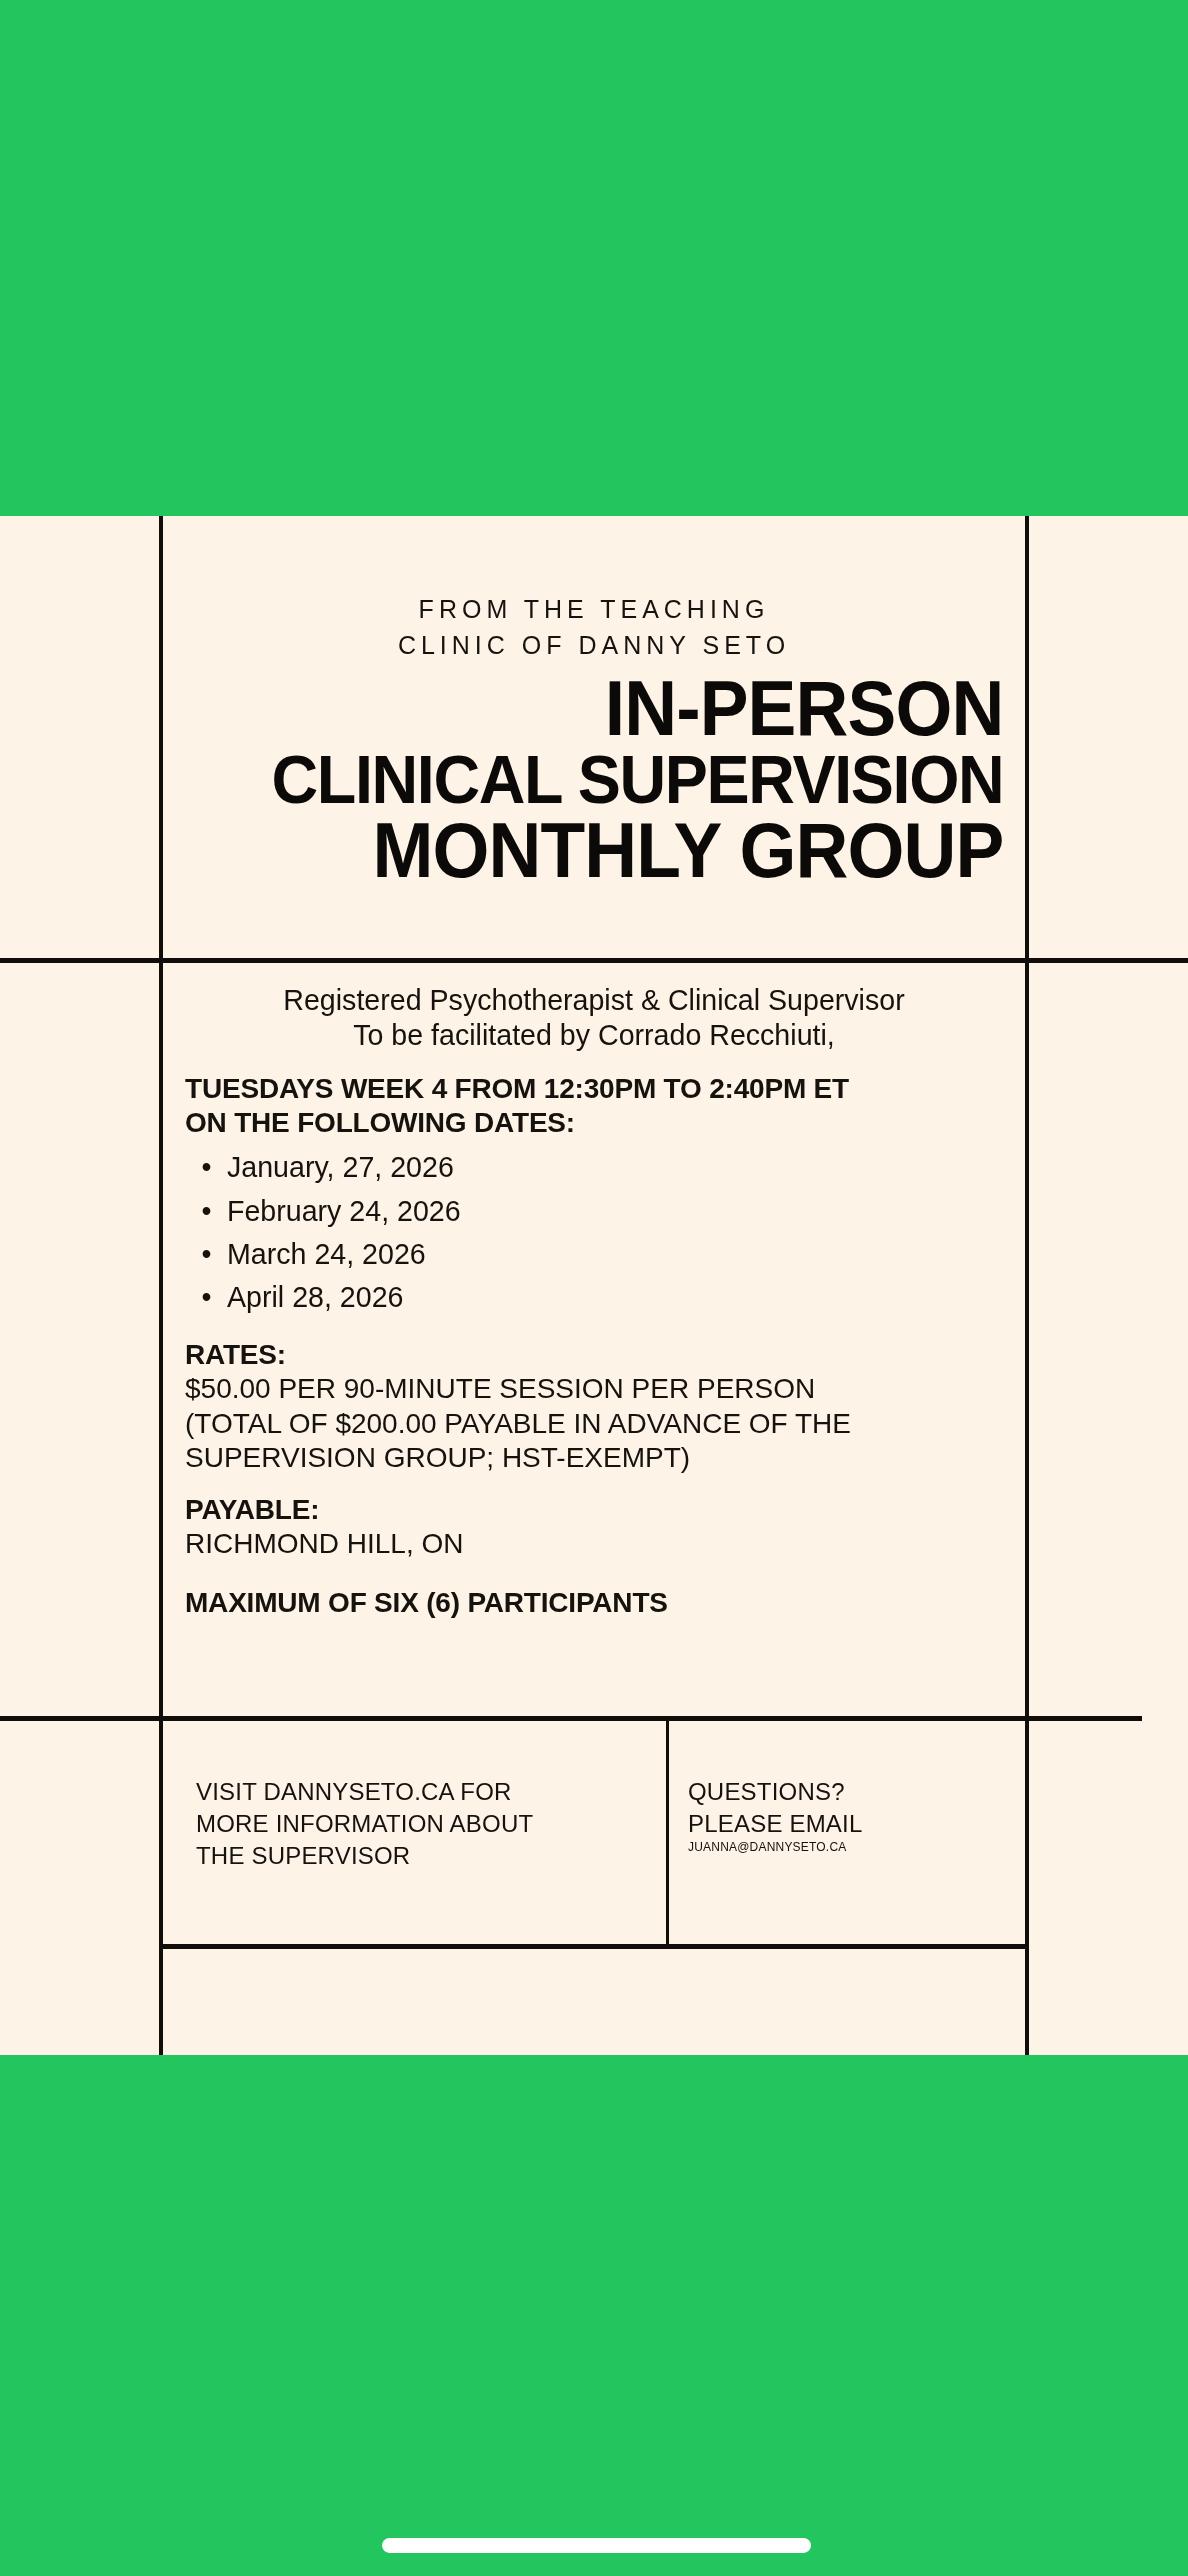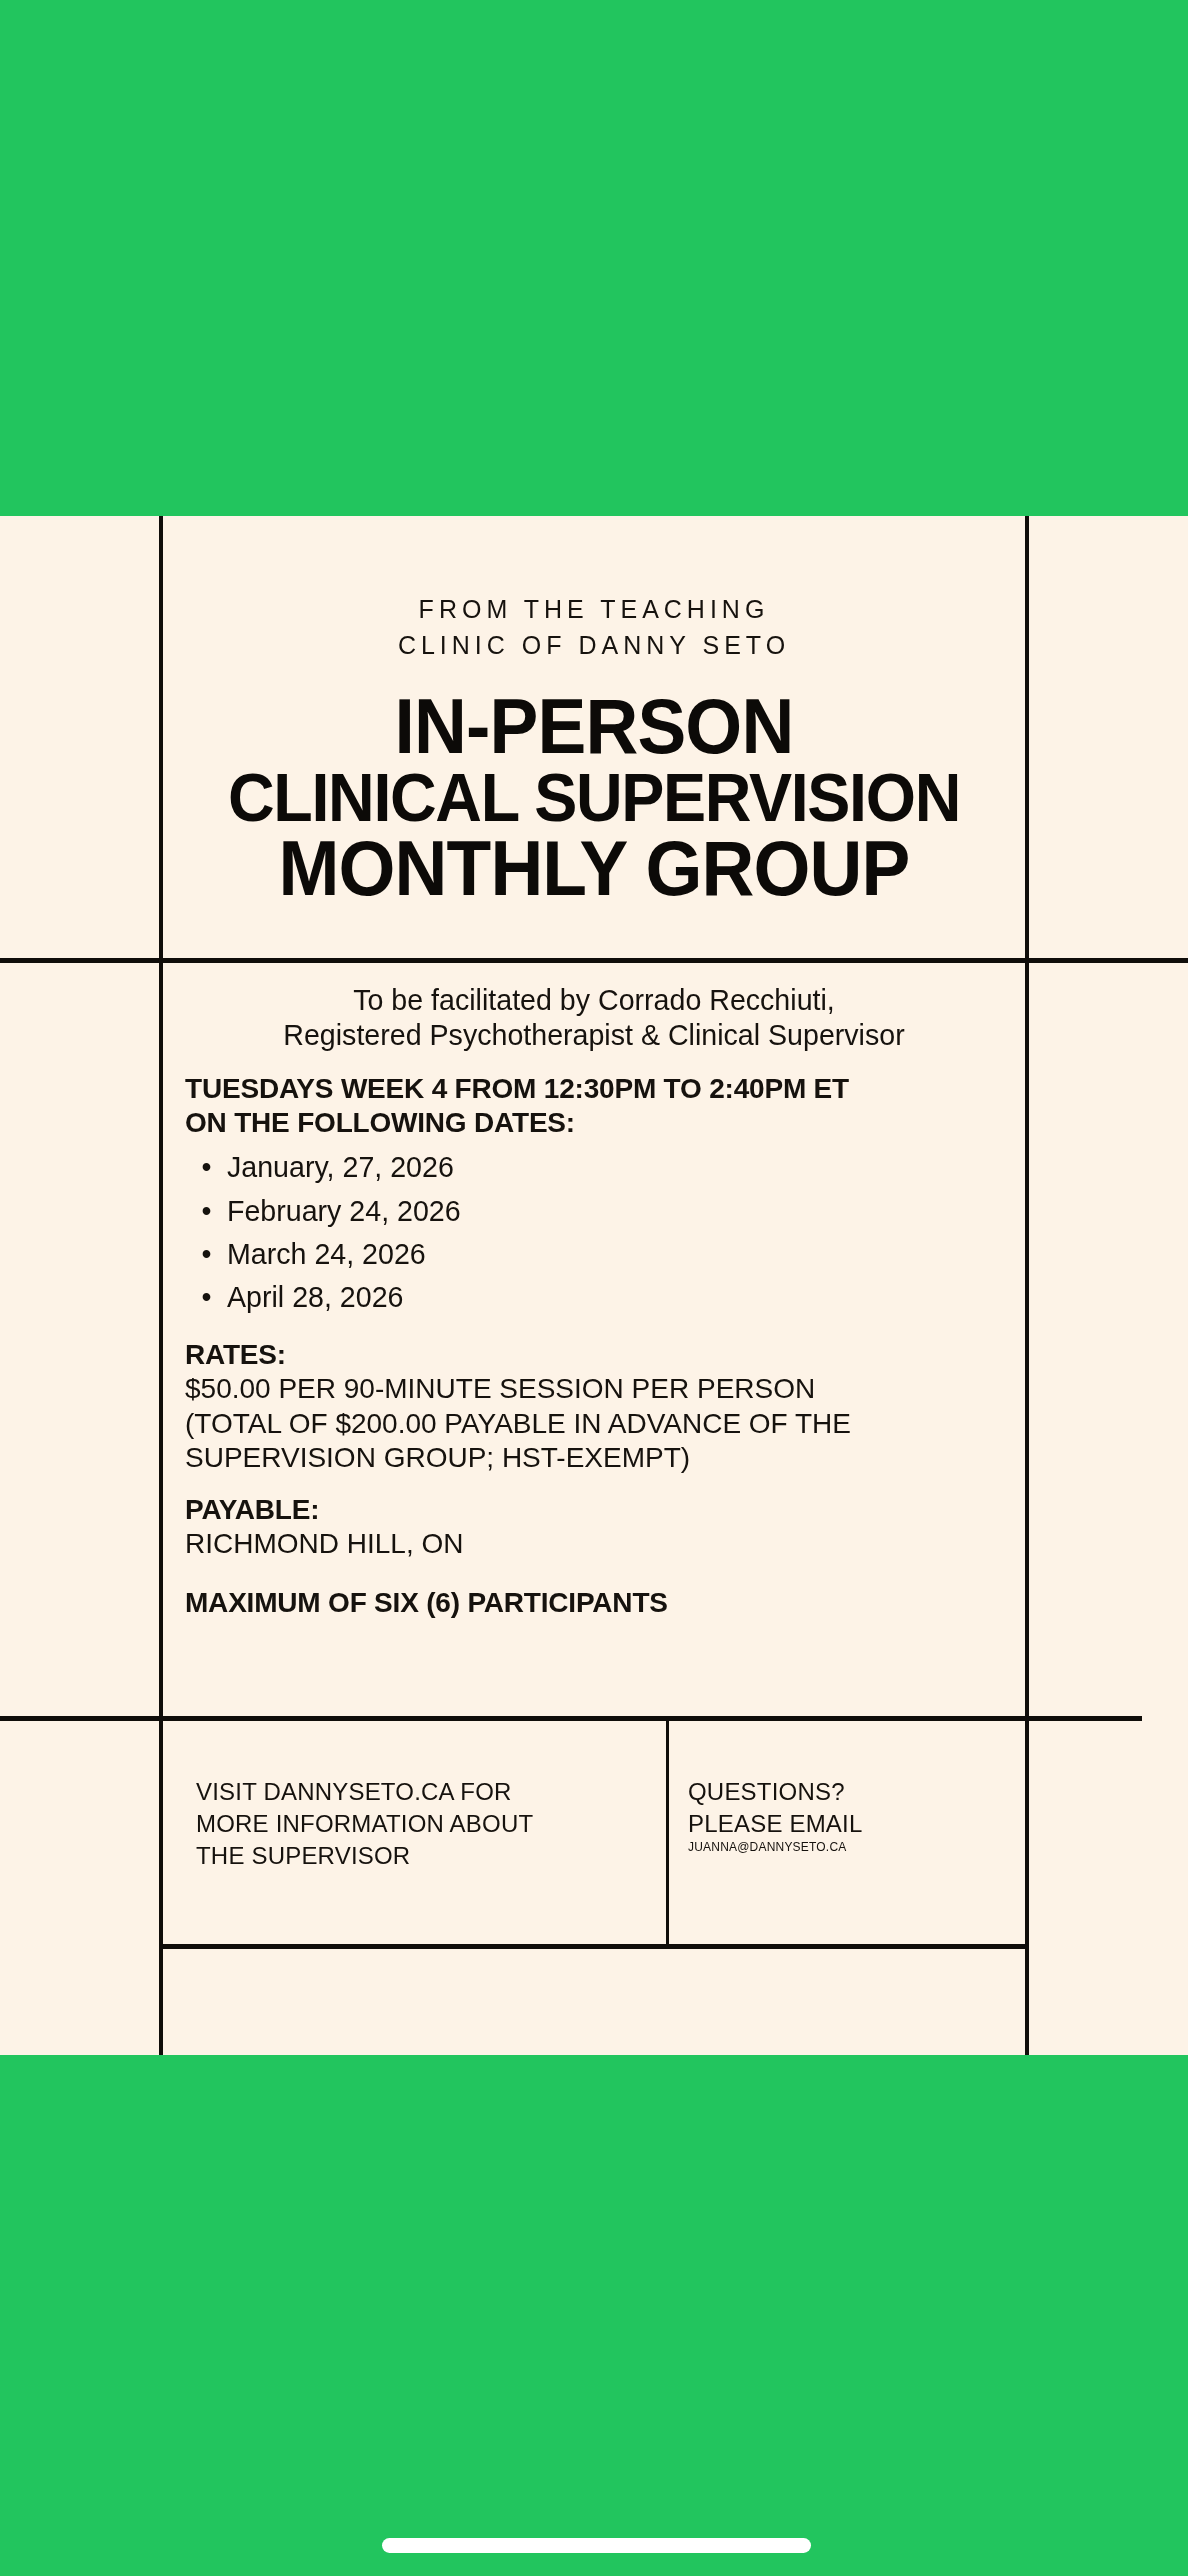--- a/index.html
+++ b/index.html
@@ -56,22 +56,22 @@
   .eyebrow {
     font-size:25px;
     letter-spacing:5px;
     font-weight:400;
     color:#16120e;
     text-align:center;
     line-height:1.42;
     text-transform:uppercase;
   }
   .title-wrap {
-    margin-top:26px;
-    text-align:center;
+    margin-top:8px;
+    text-align:right;
     width:100%;
   }
   .title-line {
     font-weight:800;
     color:#0c0a08;
     line-height:0.98;
     letter-spacing:-0.9px;
     white-space:nowrap;
     transform:scaleX(0.95);
   }
@@ -169,22 +169,22 @@
       <div class="title-wrap">
         <div class="title-line l1">IN-PERSON</div>
         <div class="title-line l2">CLINICAL SUPERVISION</div>
         <div class="title-line l3">MONTHLY GROUP</div>
       </div>
     </div>
 
     <div class="body-block">
 
       <div class="facilitator">
+        <div>Registered Psychotherapist &amp; Clinical Supervisor</div>
         <div>To be facilitated by Corrado Recchiuti,</div>
-        <div>Registered Psychotherapist &amp; Clinical Supervisor</div>
       </div>
 
       <div class="b-strong">TUESDAYS WEEK 4 FROM 12:30PM TO 2:40PM ET</div>
       <div class="b-strong">ON THE FOLLOWING DATES:</div>
 
       <ul class="dates">
         <li>January, 27, 2026</li>
         <li>February 24, 2026</li>
         <li>March 24, 2026</li>
         <li>April 28, 2026</li>

